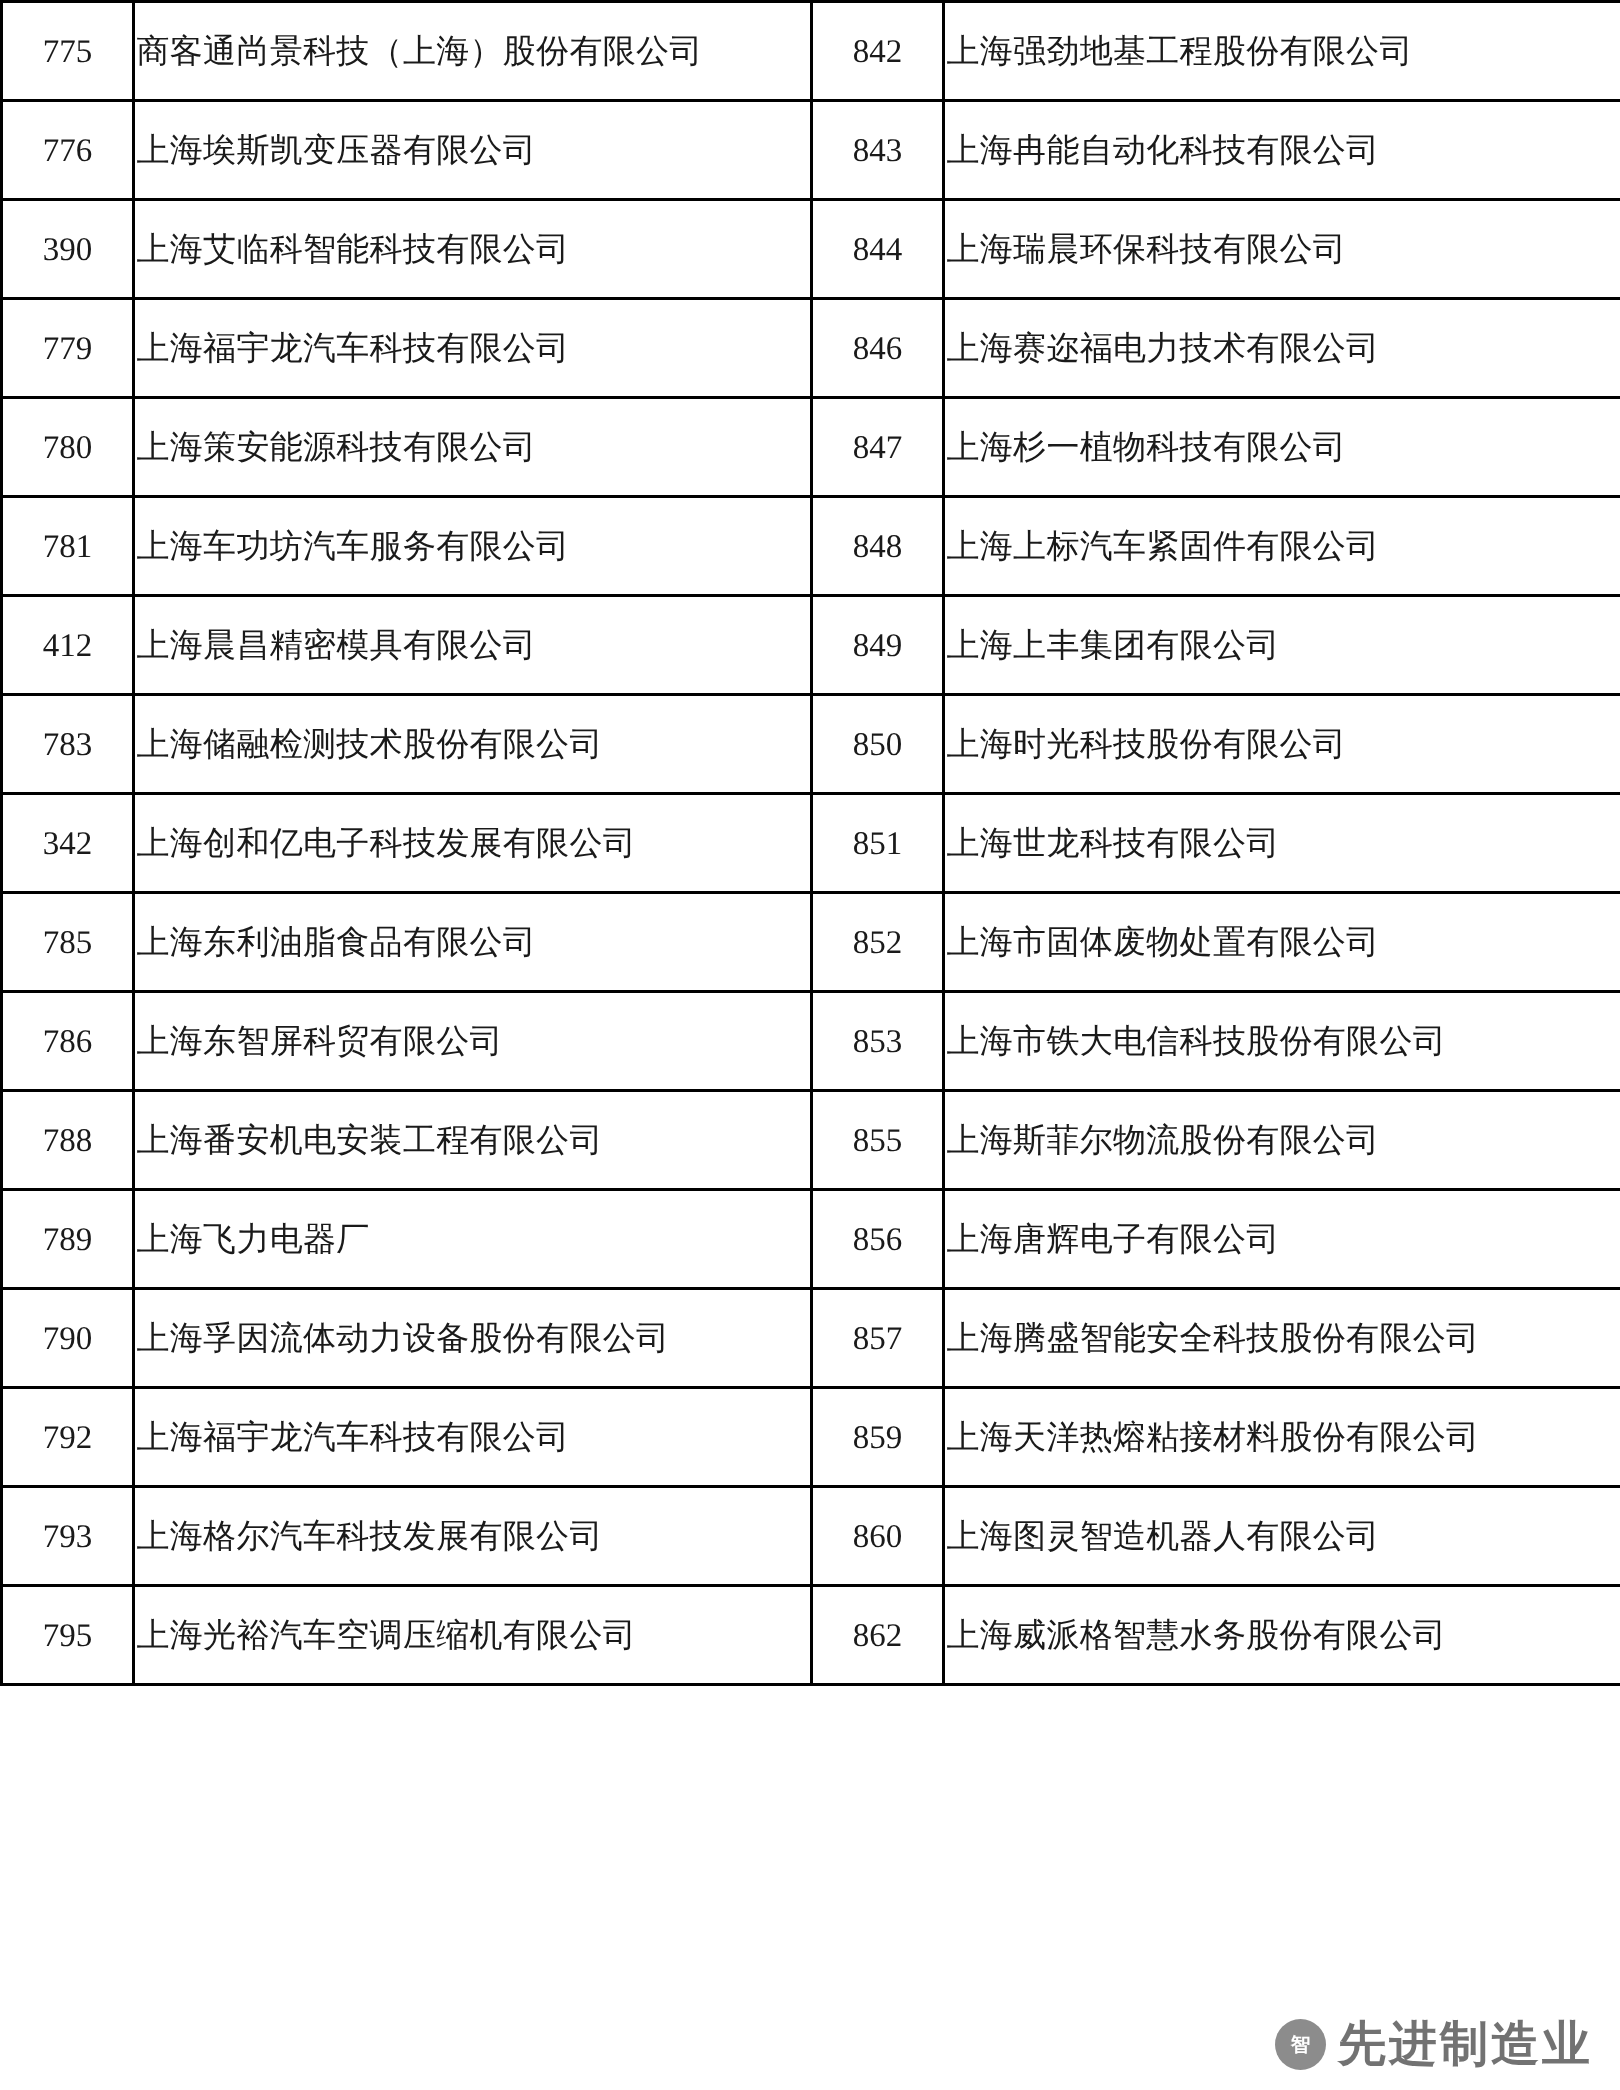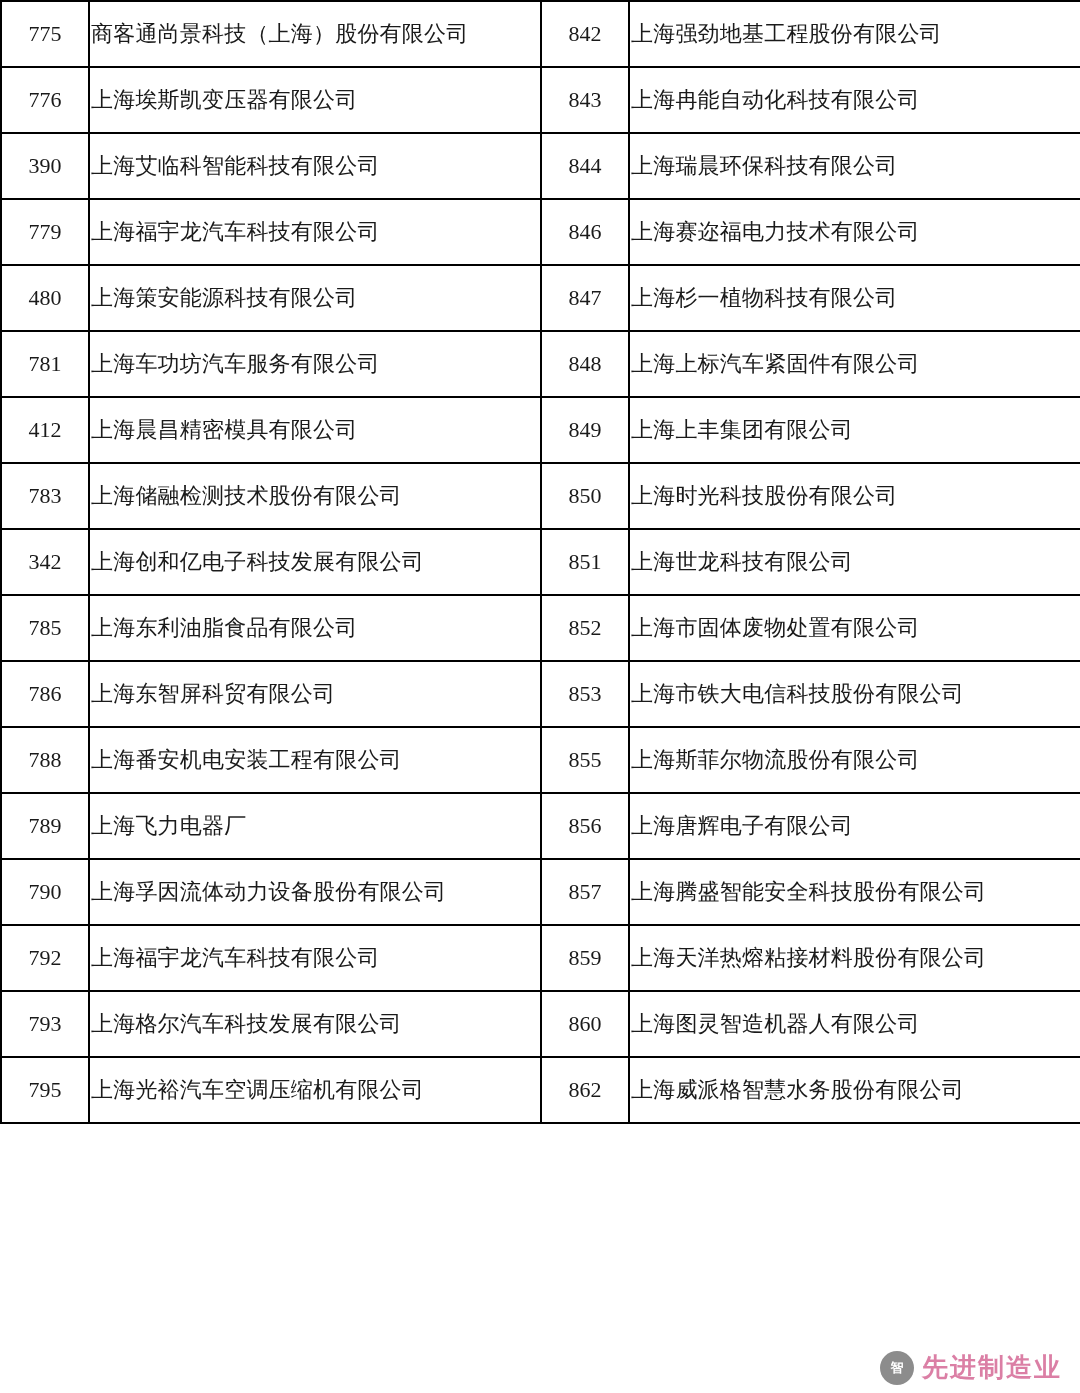--- a/index.html
+++ b/index.html
@@ -63,23 +63,23 @@
     height: 34px;
     border-radius: 50%;
     background: #2f2f2f;
     color: #ffffff;
     font-size: 13px;
     line-height: 34px;
     text-align: center;
     font-weight: bold;
   }
   .watermark .wm-text {
-    font-size: 26px;
+    font-size: 32px;
     font-weight: bold;
-    color: #be185d;
+    color: #000000;
     letter-spacing: 2px;
   }
 </style>
 </head>
 <body>
 
 <table class="company-table">
   <colgroup>
     <col class="c-num">
     <col class="c-name">
@@ -105,21 +105,21 @@
         <td class="num">844</td>
         <td class="name">上海瑞晨环保科技有限公司</td>
       </tr>
       <tr>
         <td class="num">779</td>
         <td class="name">上海福宇龙汽车科技有限公司</td>
         <td class="num">846</td>
         <td class="name">上海赛迩福电力技术有限公司</td>
       </tr>
       <tr>
-        <td class="num">480</td>
+        <td class="num">780</td>
         <td class="name">上海策安能源科技有限公司</td>
         <td class="num">847</td>
         <td class="name">上海杉一植物科技有限公司</td>
       </tr>
       <tr>
         <td class="num">781</td>
         <td class="name">上海车功坊汽车服务有限公司</td>
         <td class="num">848</td>
         <td class="name">上海上标汽车紧固件有限公司</td>
       </tr>

